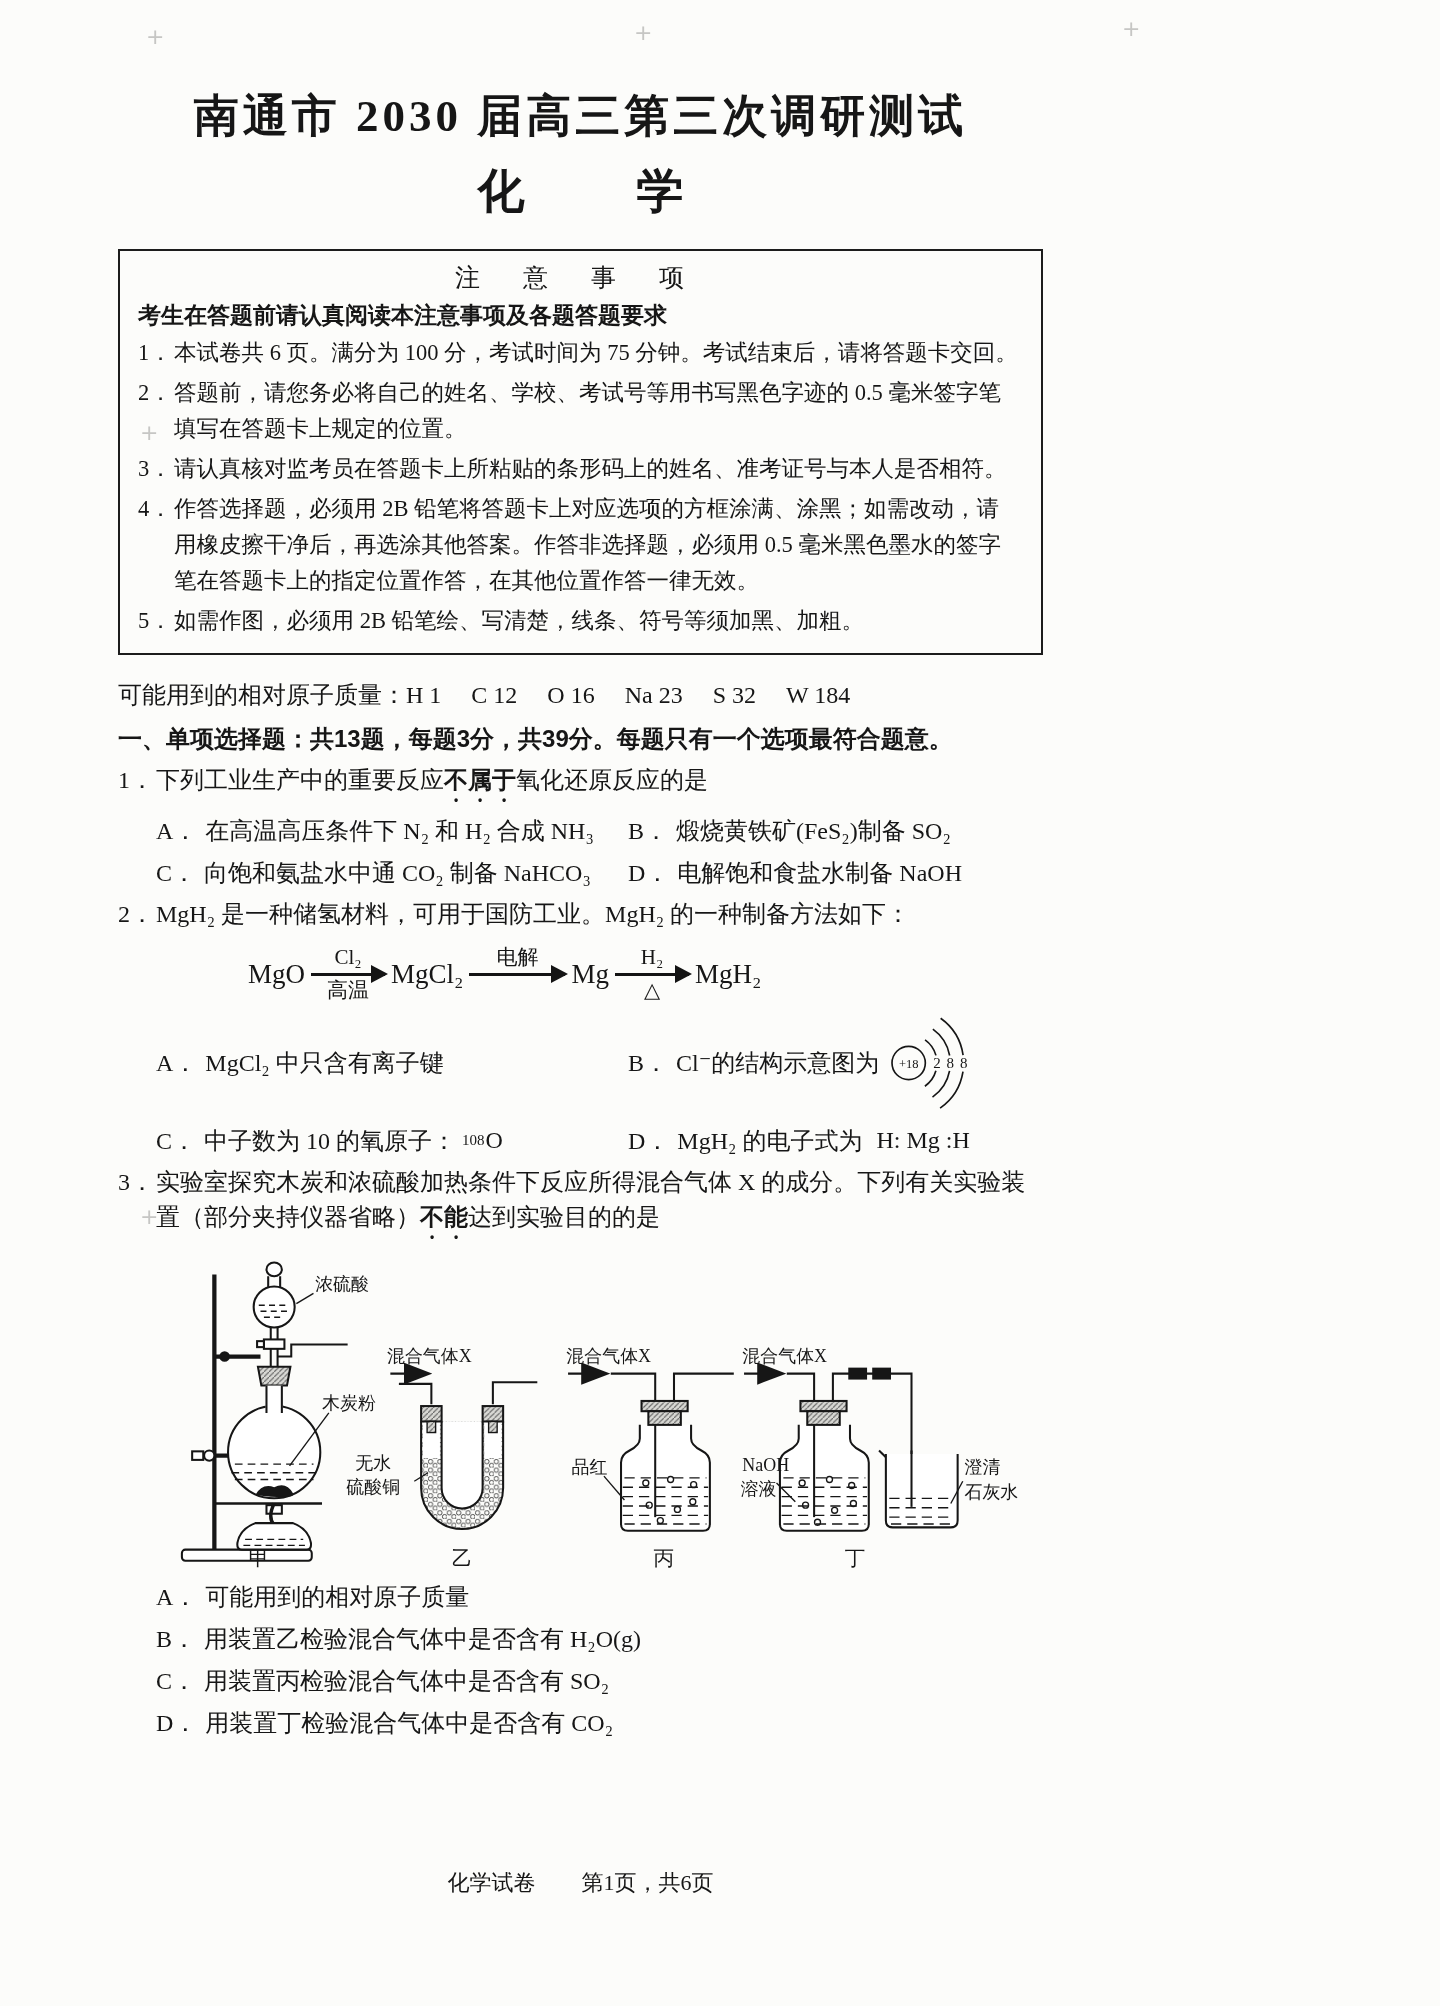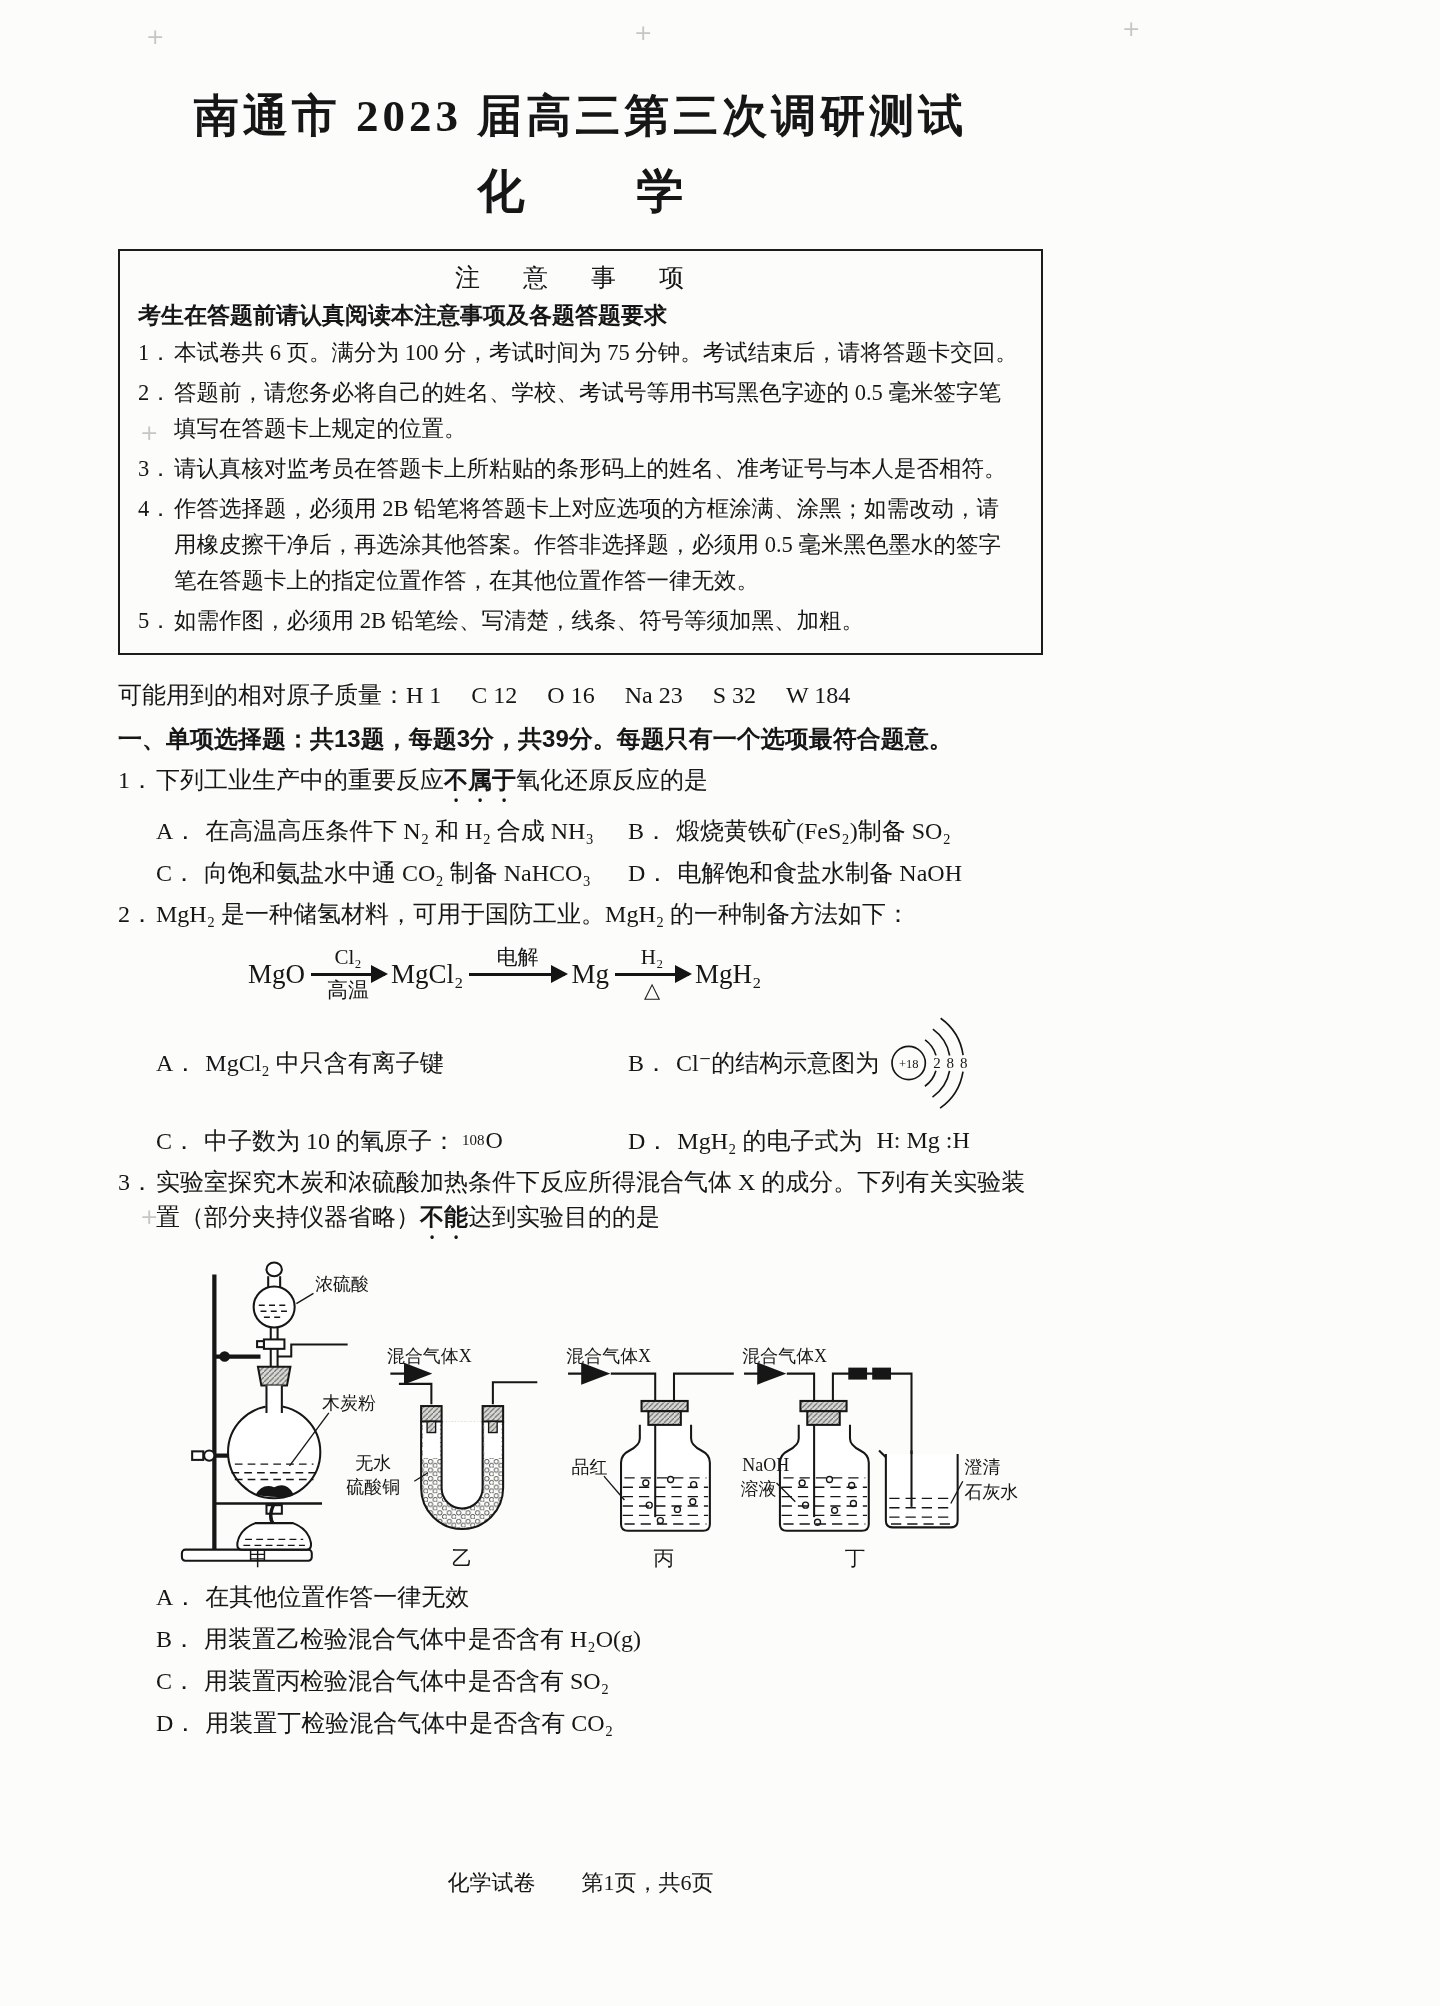--- a/index.html
+++ b/index.html
@@ -72,21 +72,21 @@
 <body>
 
 <div class="sheet">
   <span class="mark" style="left:146px;top:24px;">+</span>
   <span class="mark" style="left:634px;top:20px;">+</span>
   <span class="mark" style="left:1122px;top:16px;">+</span>
   <span class="mark" style="left:140px;top:420px;">+</span>
   <span class="mark" style="left:140px;top:1204px;">+</span>
 
   <div class="content">
-    <h1 class="page-title">南通市 2023 届高三第三次调研测试</h1>
+    <h1 class="page-title">南通市 2030 届高三第三次调研测试</h1>
     <div class="subject">
       <span>化</span><span>学</span>
     </div>
 
     <div class="notice-box">
       <div class="notice-title">注 意 事 项</div>
       <div class="notice-intro">考生在答题前请认真阅读本注意事项及各题答题要求</div>
       <div class="notice-item">
         <span class="num">1．</span>
         <span class="txt">本试卷共 6 页。满分为 100 分，考试时间为 75 分钟。考试结束后，请将答题卡交回。</span>
@@ -364,21 +364,21 @@
         <text x="698" y="254" font-size="21">NaOH</text>
         <text x="696" y="282" font-size="21">溶液</text>
         <text x="958" y="256" font-size="21">澄清</text>
         <text x="958" y="286" font-size="21">石灰水</text>
         <text x="830" y="364" font-size="24" text-anchor="middle">丁</text>
       </svg>
 
       <div class="q3opts">
         <div class="opt">
             <span class="olabel">A．</span>
-            <span class="txt">在其他位置作答一律无效</span>
+            <span class="txt">可能用到的相对原子质量</span>
           </div>
         <div class="opt">
             <span class="olabel">B．</span>
             <span class="txt">用装置乙检验混合气体中是否含有 H₂O(g)</span>
           </div>
         <div class="opt">
             <span class="olabel">C．</span>
             <span class="txt">用装置丙检验混合气体中是否含有 SO₂</span>
           </div>
         <div class="opt">

